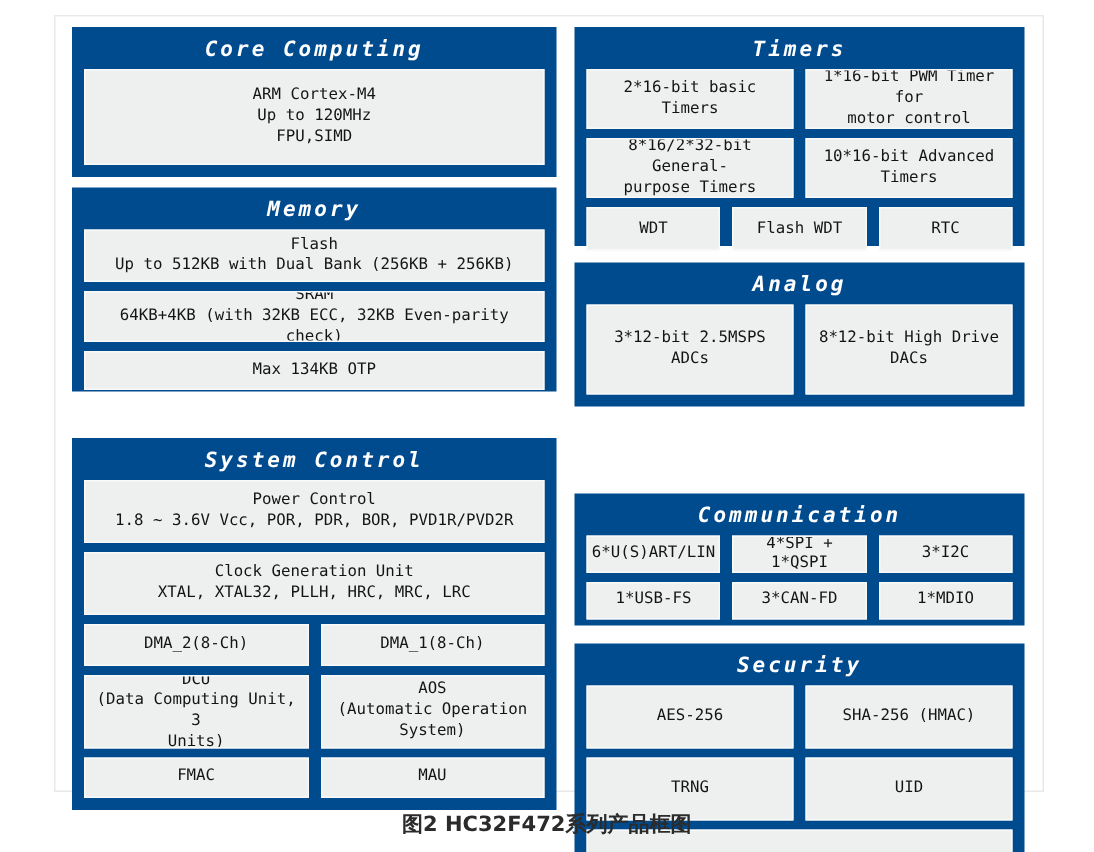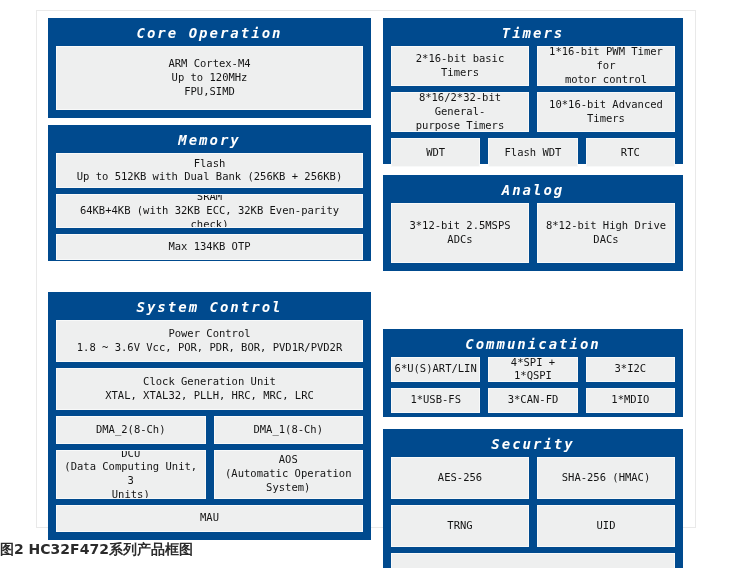--- a/index.html
+++ b/index.html
@@ -42,32 +42,32 @@
   
   [data-name="section-memory"] .row:nth-child(1),
   [data-name="section-memory"] .row:nth-child(2){flex:1.35;}
   [data-name="section-system-control"] .row:nth-child(1),
   [data-name="section-system-control"] .row:nth-child(2){flex:1.55;}
   [data-name="section-system-control"] .row:nth-child(4){flex:1.8;}
   [data-name="section-timers"] .row:nth-child(1),
   [data-name="section-timers"] .row:nth-child(2){flex:1.4;}
 
   .caption{
-    position:absolute;left:0;top:541px;width:729px;
+    position:absolute;left:0;top:541px;width:729px;text-align:center;
     font-family:"DejaVu Sans","Liberation Sans",sans-serif;
     font-size:14px;font-weight:bold;color:#2b2b2b;
   }
 </style>
 </head>
 <body>
 
 <div class="figure" data-name="block-diagram">
   <div class="col col-left" data-name="left-column">
       <div class="section" data-name="section-core-platform">
-        <div class="section-title" data-name="core-platform-title">Core Operation</div>
+        <div class="section-title" data-name="core-platform-title">Core Computing</div>
         <div class="section-body" data-name="core-platform-body">
           <div class="row" data-name="core-platform-row">
             <div class="box" data-name="diagram-box">
               <span data-name="box-label">ARM Cortex-M4
 Up to 120MHz
 FPU,SIMD</span>
             </div>
           </div>
         </div>
       </div>
@@ -122,20 +122,23 @@
 (Data Computing Unit, 3
 Units)</span>
             </div>
             <div class="box" data-name="diagram-box">
               <span data-name="box-label">AOS
 (Automatic Operation
 System)</span>
             </div>
           </div>
           <div class="row" data-name="system-control-row">
+            <div class="box" data-name="diagram-box">
+              <span data-name="box-label">FMAC</span>
+            </div>
             <div class="box" data-name="diagram-box">
               <span data-name="box-label">MAU</span>
             </div>
           </div>
         </div>
       </div>
     </div>
   <div class="col col-right" data-name="right-column">
       <div class="section" data-name="section-timers">
         <div class="section-title" data-name="timers-title">Timers</div>

